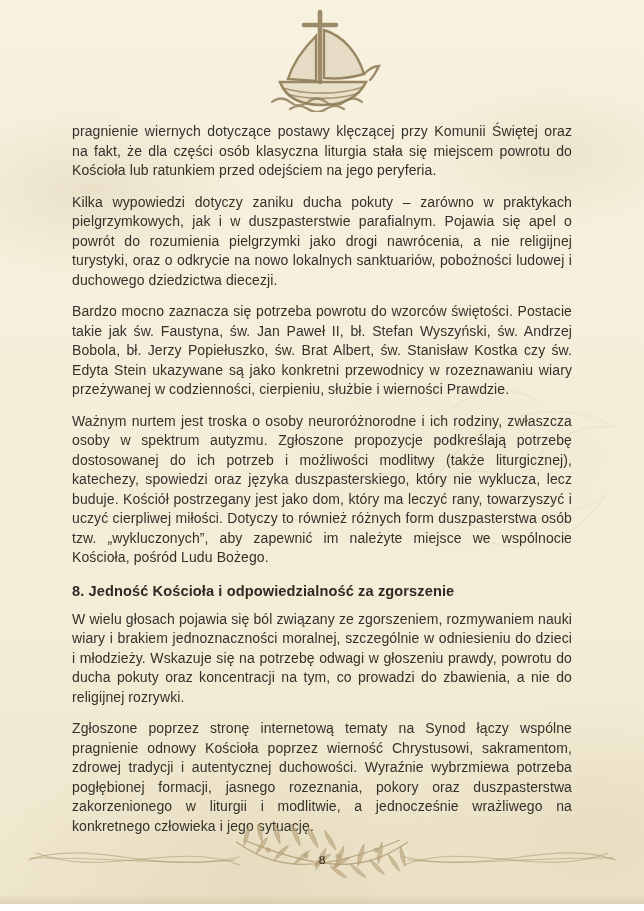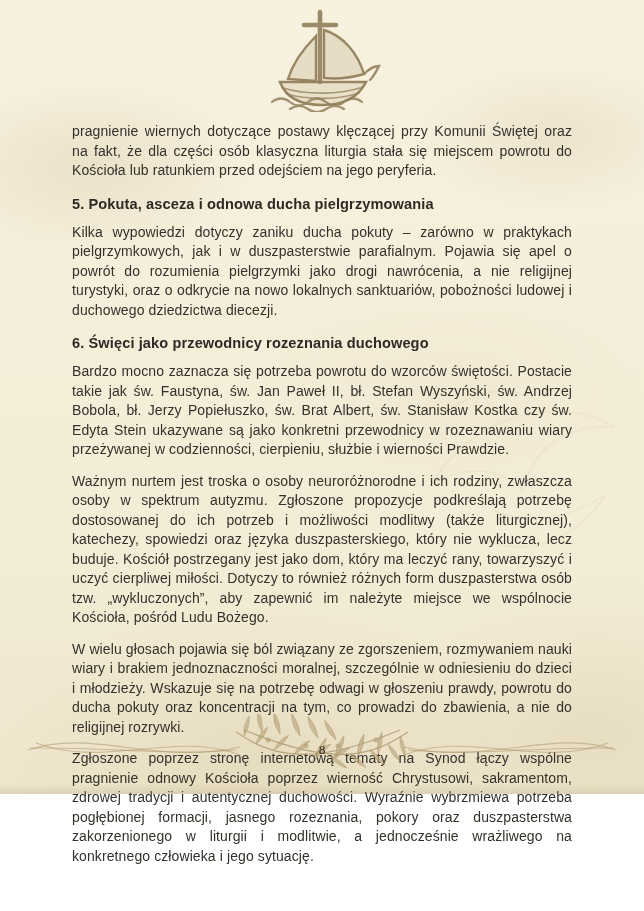--- a/index.html
+++ b/index.html
@@ -3,21 +3,21 @@
 <meta charset="utf-8">
 <style>
   html,body{margin:0;padding:0;}
   body{
     width:644px;height:911px;
     font-family:"Liberation Sans","DejaVu Sans",sans-serif;
     overflow:hidden;
   }
   .page{
     position:relative;
-    width:644px;height:794px;
+    width:644px;height:904px;
     box-sizing:border-box;
     background:
       radial-gradient(260px 140px at 14% 21%, rgba(203,184,146,.26), transparent 62%),
       radial-gradient(230px 120px at 86% 17%, rgba(203,184,146,.22), transparent 62%),
       radial-gradient(300px 160px at 70% 50%, rgba(208,190,152,.10), transparent 70%),
       radial-gradient(360px 220px at 40% 96%, rgba(200,182,142,.22), transparent 72%),
       radial-gradient(300px 180px at 92% 92%, rgba(200,182,142,.20), transparent 72%),
       linear-gradient(#f7f1df, #f3ecd6 70%, #eee6cc);
   }
   .header{
@@ -116,25 +116,24 @@
         <g stroke-width="2.2" opacity="0.85">
           <path d="M26,96 q9,-7 18,0 q9,7 18,0 q9,-7 18,0 q9,7 18,0 q9,-7 18,0"></path>
           <path d="M44,103 q9,-6 18,0 q9,6 18,0 q9,-6 18,0"></path>
         </g>
       </g>
     </svg>
   </header>
 
   <main class="content" id="content">
       <p class="paragraph">pragnienie wiernych dotyczące postawy klęczącej przy Komunii Świętej oraz na fakt, że dla części osób klasyczna liturgia stała się miejscem powrotu do Kościoła lub ratunkiem przed odejściem na jego peryferia.</p>
-      <h2 class="heading">5. Pokuta, asceza i odnowa ducha pielgrzymowania</h2>
       <p class="paragraph">Kilka wypowiedzi dotyczy zaniku ducha pokuty – zarówno w praktykach pielgrzymkowych, jak i w duszpasterstwie parafialnym. Pojawia się apel o powrót do rozumienia pielgrzymki jako drogi nawrócenia, a nie religijnej turystyki, oraz o odkrycie na nowo lokalnych sanktuariów, pobożności ludowej i duchowego dziedzictwa diecezji.</p>
-      <h2 class="heading">6. Święci jako przewodnicy rozeznania duchowego</h2>
       <p class="paragraph">Bardzo mocno zaznacza się potrzeba powrotu do wzorców świętości. Postacie takie jak św. Faustyna, św. Jan Paweł II, bł. Stefan Wyszyński, św. Andrzej Bobola, bł. Jerzy Popiełuszko, św. Brat Albert, św. Stanisław Kostka czy św. Edyta Stein ukazywane są jako konkretni przewodnicy w rozeznawaniu wiary przeżywanej w codzienności, cierpieniu, służbie i wierności Prawdzie.</p>
       <p class="paragraph">Ważnym nurtem jest troska o osoby neuroróżnorodne i ich rodziny, zwłaszcza osoby w spektrum autyzmu. Zgłoszone propozycje podkreślają potrzebę dostosowanej do ich potrzeb i możliwości modlitwy (także liturgicznej), katechezy, spowiedzi oraz języka duszpasterskiego, który nie wyklucza, lecz buduje. Kościół postrzegany jest jako dom, który ma leczyć rany, towarzyszyć i uczyć cierpliwej miłości. Dotyczy to również różnych form duszpasterstwa osób tzw. „wykluczonych”, aby zapewnić im należyte miejsce we wspólnocie Kościoła, pośród Ludu Bożego.</p>
+      <h2 class="heading">8. Jedność Kościoła i odpowiedzialność za zgorszenie</h2>
       <p class="paragraph">W wielu głosach pojawia się ból związany ze zgorszeniem, rozmywaniem nauki wiary i brakiem jednoznaczności moralnej, szczególnie w odniesieniu do dzieci i młodzieży. Wskazuje się na potrzebę odwagi w głoszeniu prawdy, powrotu do ducha pokuty oraz koncentracji na tym, co prowadzi do zbawienia, a nie do religijnej rozrywki.</p>
       <p class="paragraph">Zgłoszone poprzez stronę internetową tematy na Synod łączy wspólne pragnienie odnowy Kościoła poprzez wierność Chrystusowi, sakramentom, zdrowej tradycji i autentycznej duchowości. Wyraźnie wybrzmiewa potrzeba pogłębionej formacji, jasnego rozeznania, pokory oraz duszpasterstwa zakorzenionego w liturgii i modlitwie, a jednocześnie wrażliwego na konkretnego człowieka i jego sytuację.</p>
     </main>
 
   <footer class="footer">
     <svg class="flourish" viewBox="0 0 644 66" aria-hidden="true">
       <defs>
         <path id="leaf" d="M0,0 Q7,-10 17,-12 Q10,-3 0,0 Z"></path>
       </defs>
 

